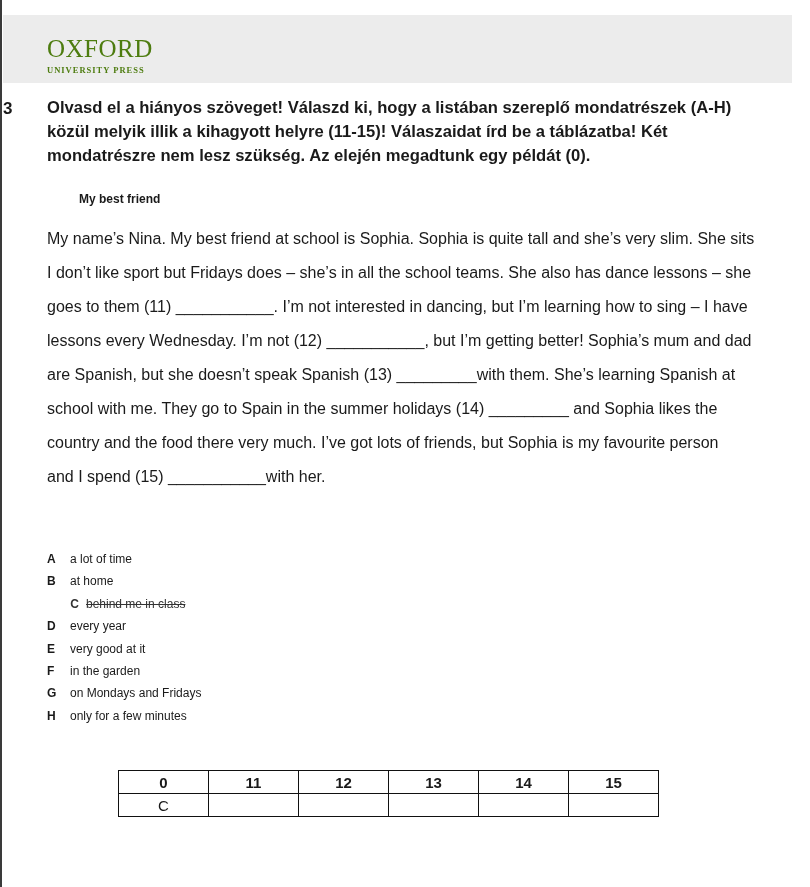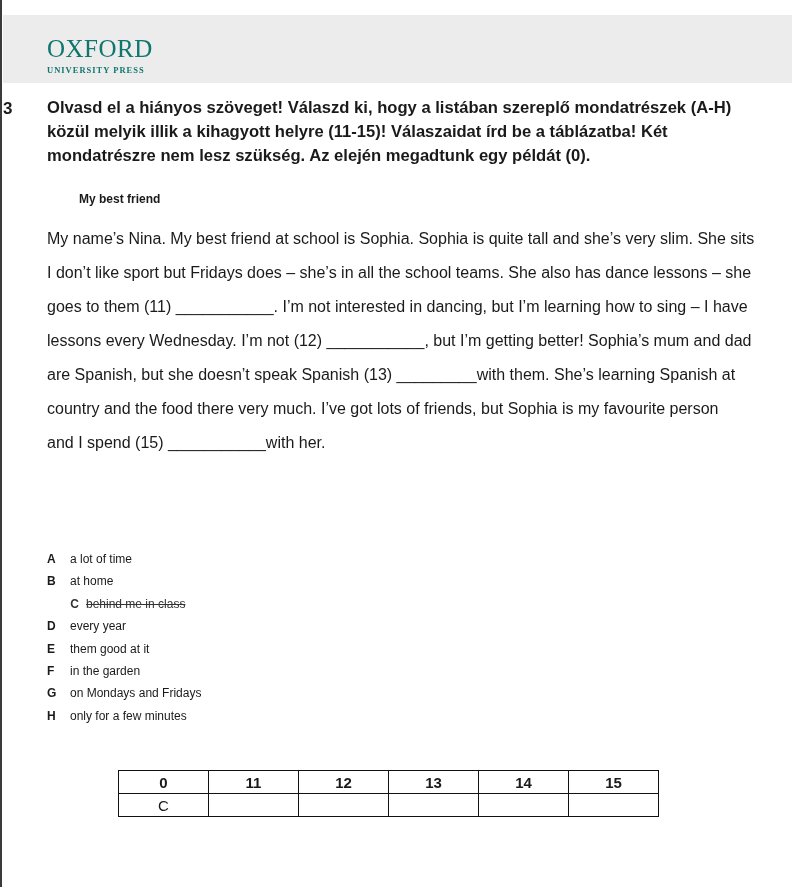--- a/index.html
+++ b/index.html
@@ -11,21 +11,21 @@
   .left-rule {
     position: absolute; left: 0; top: 0; width: 2px; height: 887px; background: #3a3a3a;
   }
   .header {
     position: absolute; left: 3px; top: 15px; width: 789px; height: 68px;
     background: #ececec;
   }
   .logo {
     position: absolute; left: 44px; top: 21px; width: 130px;
     font-family: "Liberation Serif", "DejaVu Serif", serif;
-    color: #0f766e;
+    color: #4d7c0f;
   }
   .logo-main {
     font-size: 25px; letter-spacing: 0.5px; line-height: 26px; display: block;
   }
   .logo-sub {
     font-size: 8.5px; letter-spacing: 1px; display: block; margin-top: 3px; font-weight: bold;
   }
   .header-title {
     position: absolute; left: 282px; top: 38px;
     font-size: 16.5px; color: #1a1a1a; white-space: nowrap;
@@ -82,30 +82,31 @@
 </div>
 
 <div class="reading-title">My best friend</div>
 
 <div class="passage">
   <span class="line">My name’s Nina. My best friend at school is Sophia. Sophia is quite tall and she’s very slim. She sits</span>
   <span class="line">I don’t like sport but Fridays does – she’s in all the school teams. She also has dance lessons – she</span>
   <span class="line">goes to them (11) ___________. I’m not interested in dancing, but I’m learning how to sing – I have</span>
   <span class="line">lessons every Wednesday. I’m not (12) ___________, but I’m getting better! Sophia’s mum and dad</span>
   <span class="line">are Spanish, but she doesn’t speak Spanish (13) _________with them. She’s learning Spanish at</span>
+  <span class="line">school with me. They go to Spain in the summer holidays (14) _________ and Sophia likes the</span>
   <span class="line">country and the food there very much. I’ve got lots of friends, but Sophia is my favourite person</span>
   <span class="line">and I spend (15) ___________with her.</span>
 </div>
 
 <div class="options">
   <div class="option"><span class="letter">A</span><span>a lot of time</span></div>
   <div class="option"><span class="letter">B</span><span>at home</span></div>
   <div class="option struck"><span class="letter">C</span><span>behind me in class</span></div>
   <div class="option"><span class="letter">D</span><span>every year</span></div>
-  <div class="option"><span class="letter">E</span><span>them good at it</span></div>
+  <div class="option"><span class="letter">E</span><span>very good at it</span></div>
   <div class="option"><span class="letter">F</span><span>in the garden</span></div>
   <div class="option"><span class="letter">G</span><span>on Mondays and Fridays</span></div>
   <div class="option"><span class="letter">H</span><span>only for a few minutes</span></div>
 </div>
 
 <table class="answer-table">
   <tbody>
       <tr class="head">
     <td>0</td>
     <td>11</td>

